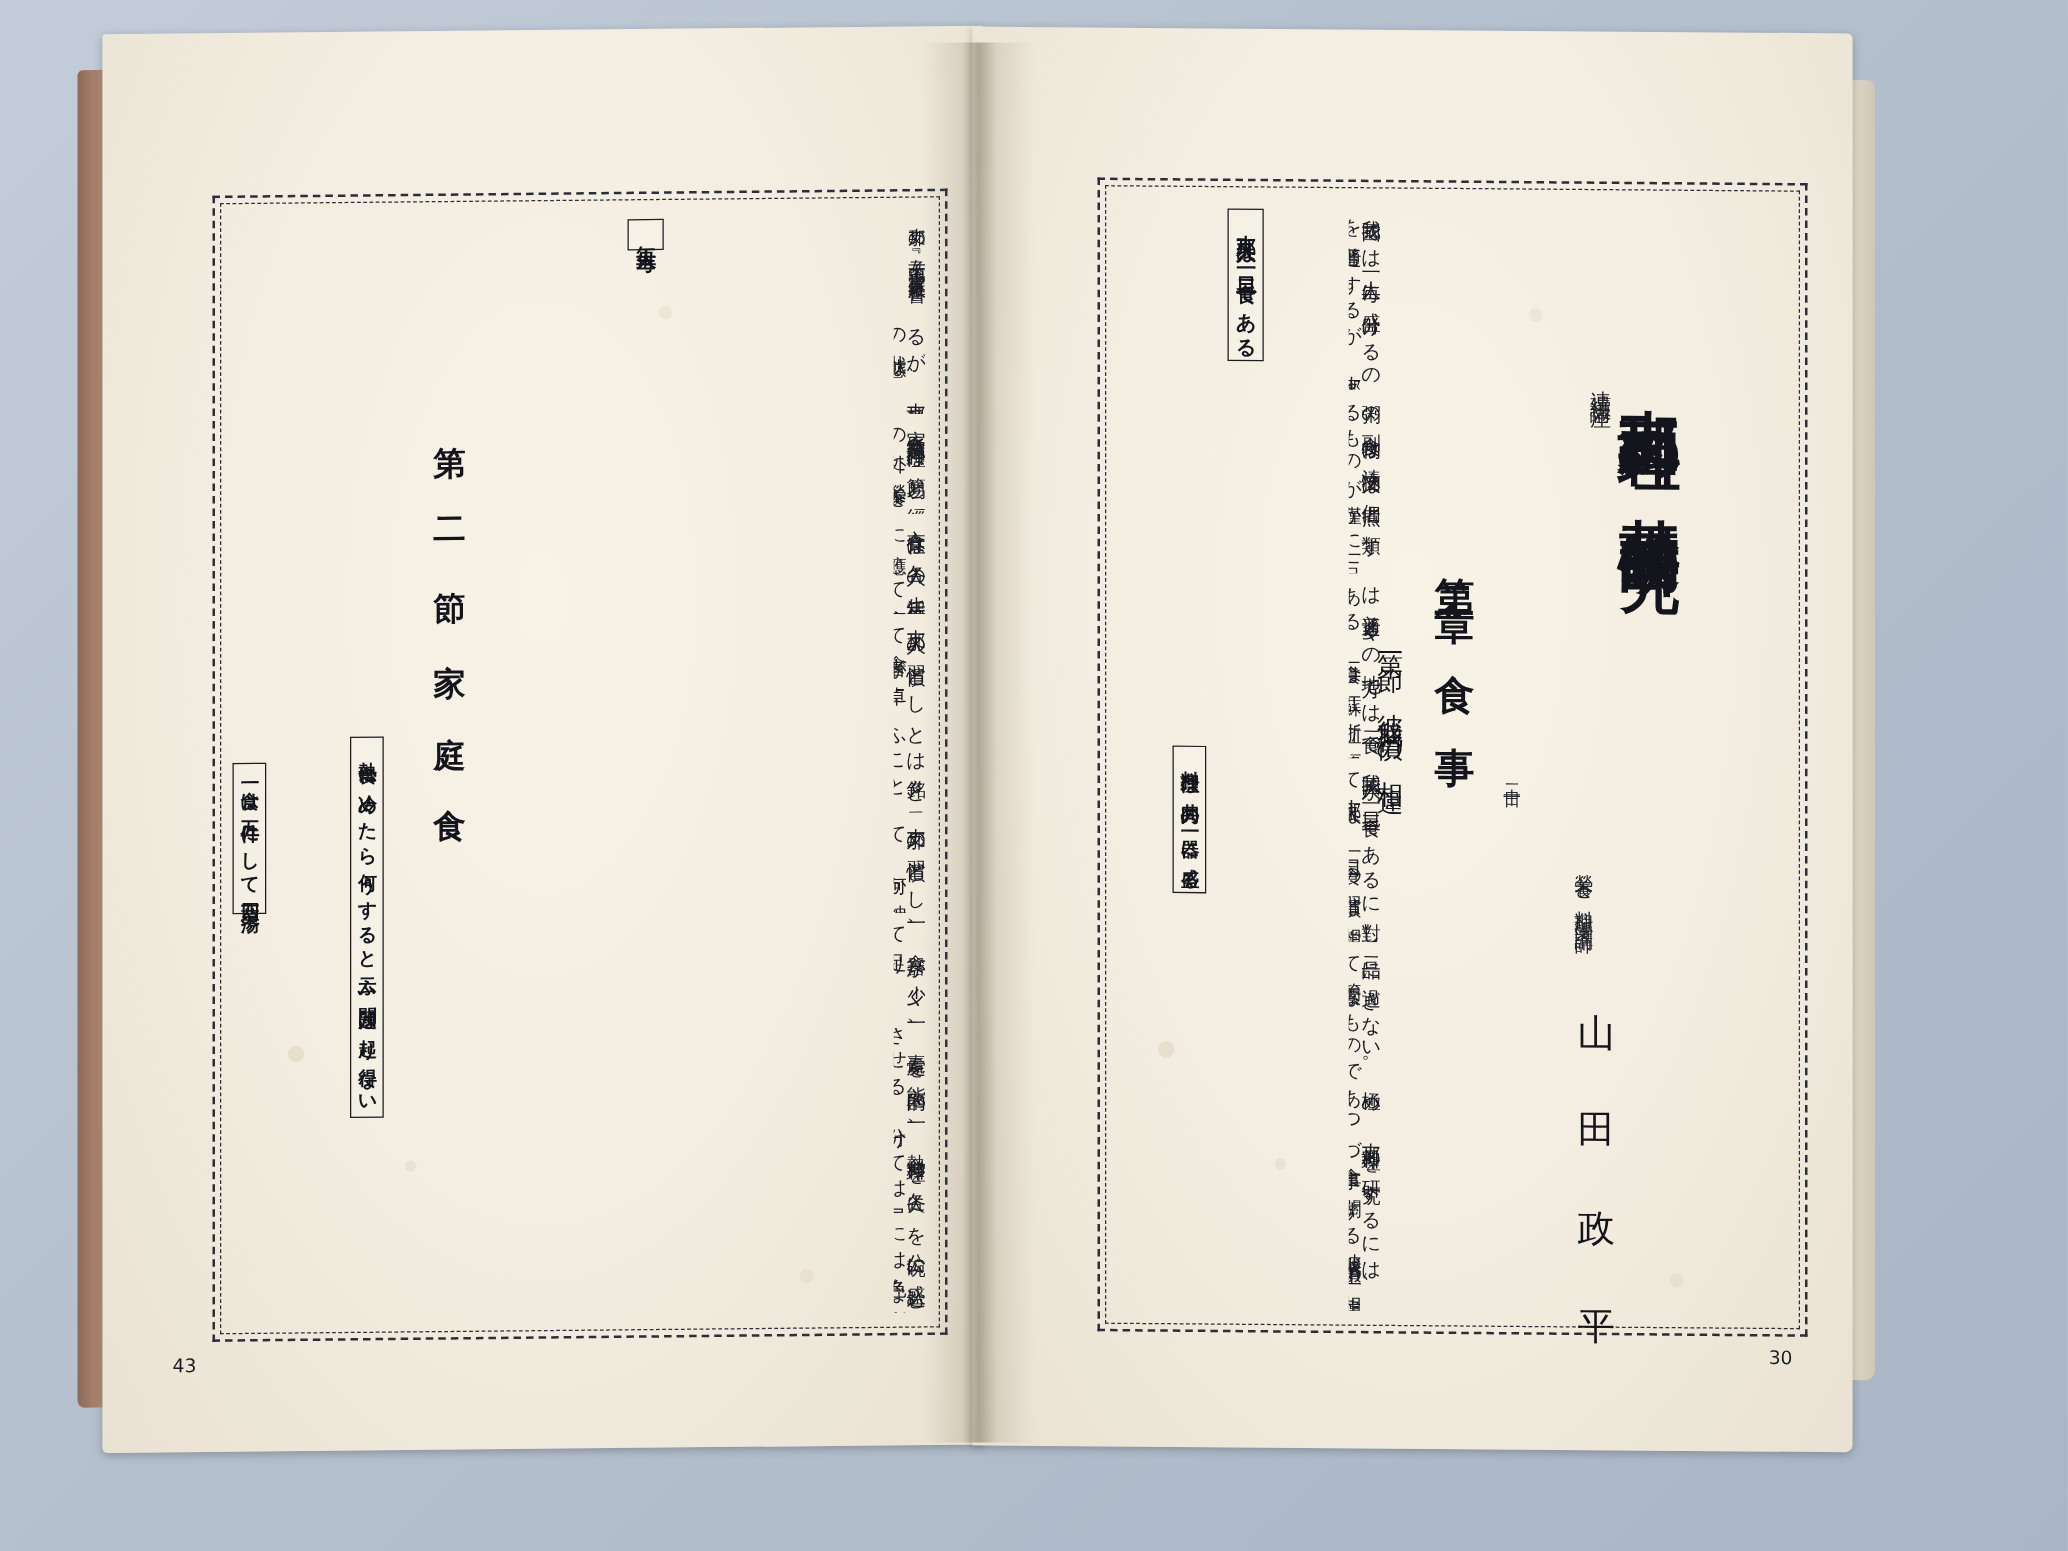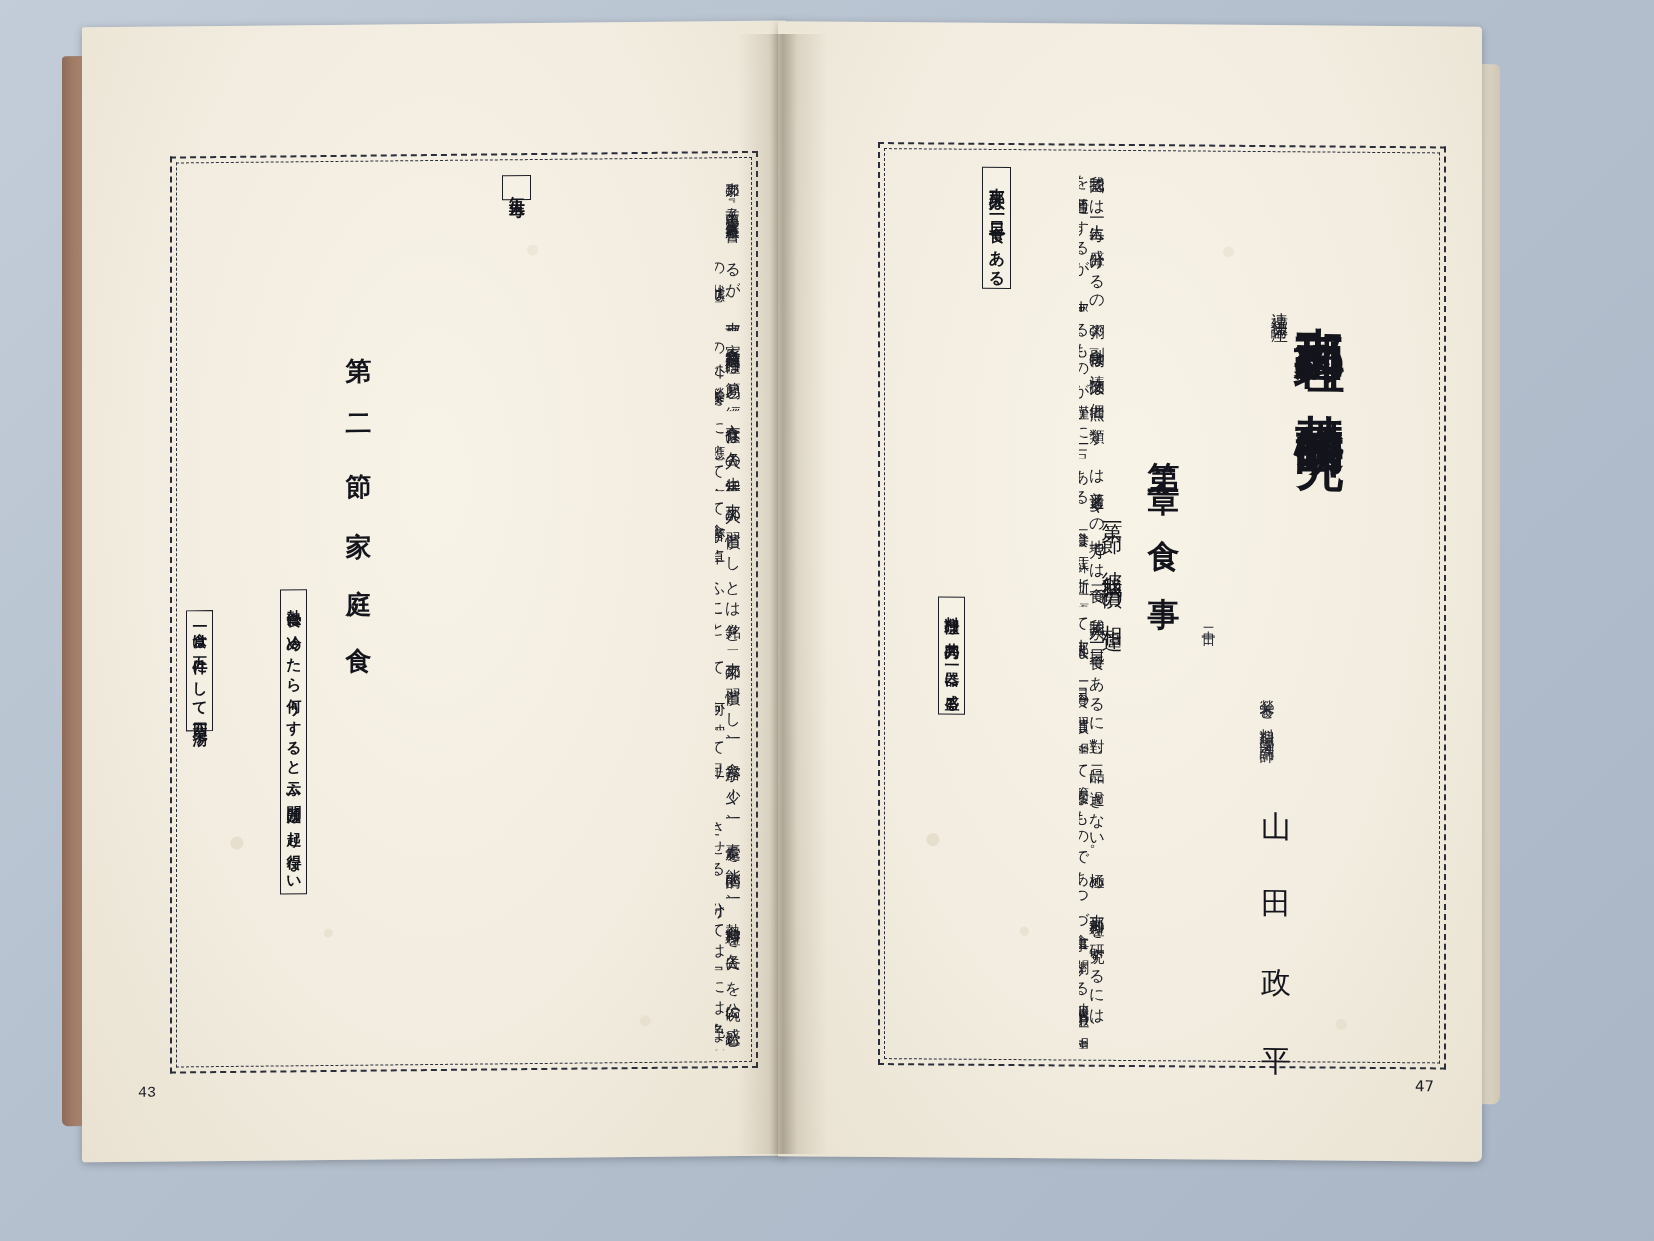--- a/index.html
+++ b/index.html
@@ -239,21 +239,21 @@
     color: #14151c;
   }
 
   
   .pageno {
     position: absolute;
     font-family: "DejaVu Sans", sans-serif;
     font-size: 15px;
     color: #1b1c24;
   }
-  .page.left .pageno  { left: 56px;  bottom: 60px; font-family: Liberation Mono, monospace; }
+  .page.left .pageno  { left: 56px;  bottom: 60px; }
   .page.right .pageno { right: 48px; bottom: 66px; }
 </style>
 </head>
 <body>
 
 <div class="photo">
   <div class="book">
 
     <div class="edge-left"></div>
     <div class="edge-right"></div>
@@ -309,18 +309,18 @@
         <div class="vcols" style="inset:18px 340px 16px 16px;">
           <div class="col">支那料理を研究するには、先づ食事に關する彼我習慣上の相違を一應承知して置く必要がある。而して此の中に、食事には平常の食と、客を招待したりする特別の場合とがある。この項は勿論支那に限られたとでは、</div>
           <div class="col">二品に過ぎない。極めて簡素なものであつて、この習慣は、我國でも上方地方に見るのである。</div>
           <div class="col">我國人が一日三食であるに對して支那人は、一日二食の習慣は相當に古く漢の屬録が『一人情一日再食せざれば則ち飢ゆ、故に朝饉（朝飯）、夕飧（夕飯）』は國家の常なり』と記して居るに徴しても、遠く漢以前からの習慣であることが分る。この一日二食主義は後に説明する點心と關係がある。</div>
           <div class="col">は普通多くの地方では二食である。三食は江蘇、浙江、福建等の各省であつて、三食の地方では朝飯は必ず粥であるが、支那人は總べて料理の種類毎に只一器に盛込んで共同で食べる。</div>
           <div class="col">粥の副食物は漬物又は佃煮に類するものが僅かに一二品に過ぎない。</div>
           <div class="col">我國では一人毎に盛分けるのを普通とするが、支那人は總べて料理の種類毎に只一器に盛込んで共同で食べるから之を公碗とも云ふ料理</div>
         </div>
       </div>
 
-      <div class="pageno">47</div>
+      <div class="pageno">30</div>
     </div>
 
     <div class="gutter"></div>
   </div>
 </div>
 
 </body></html>

